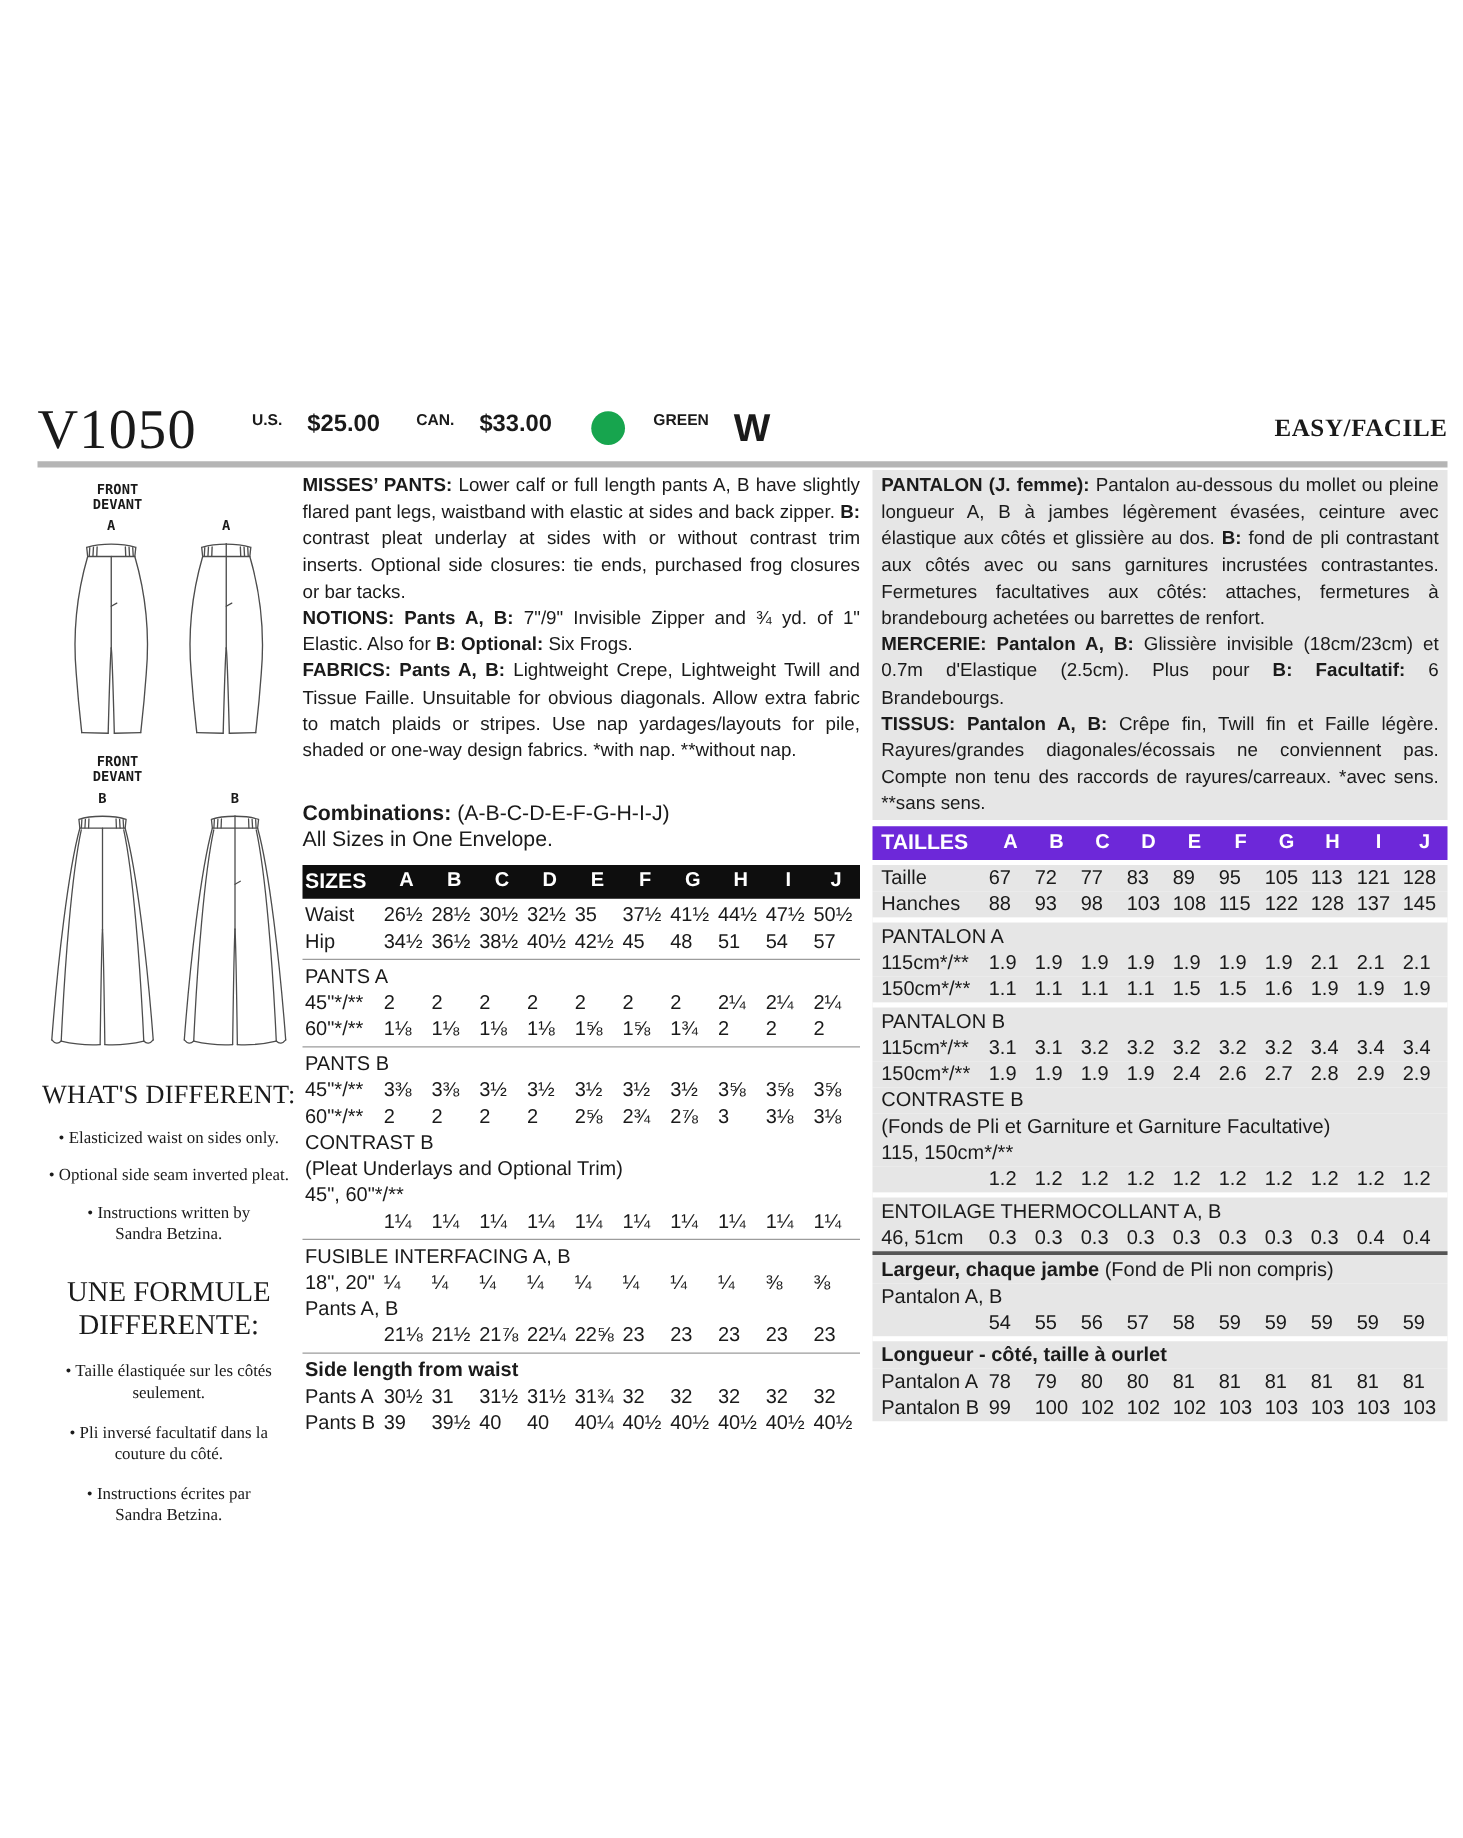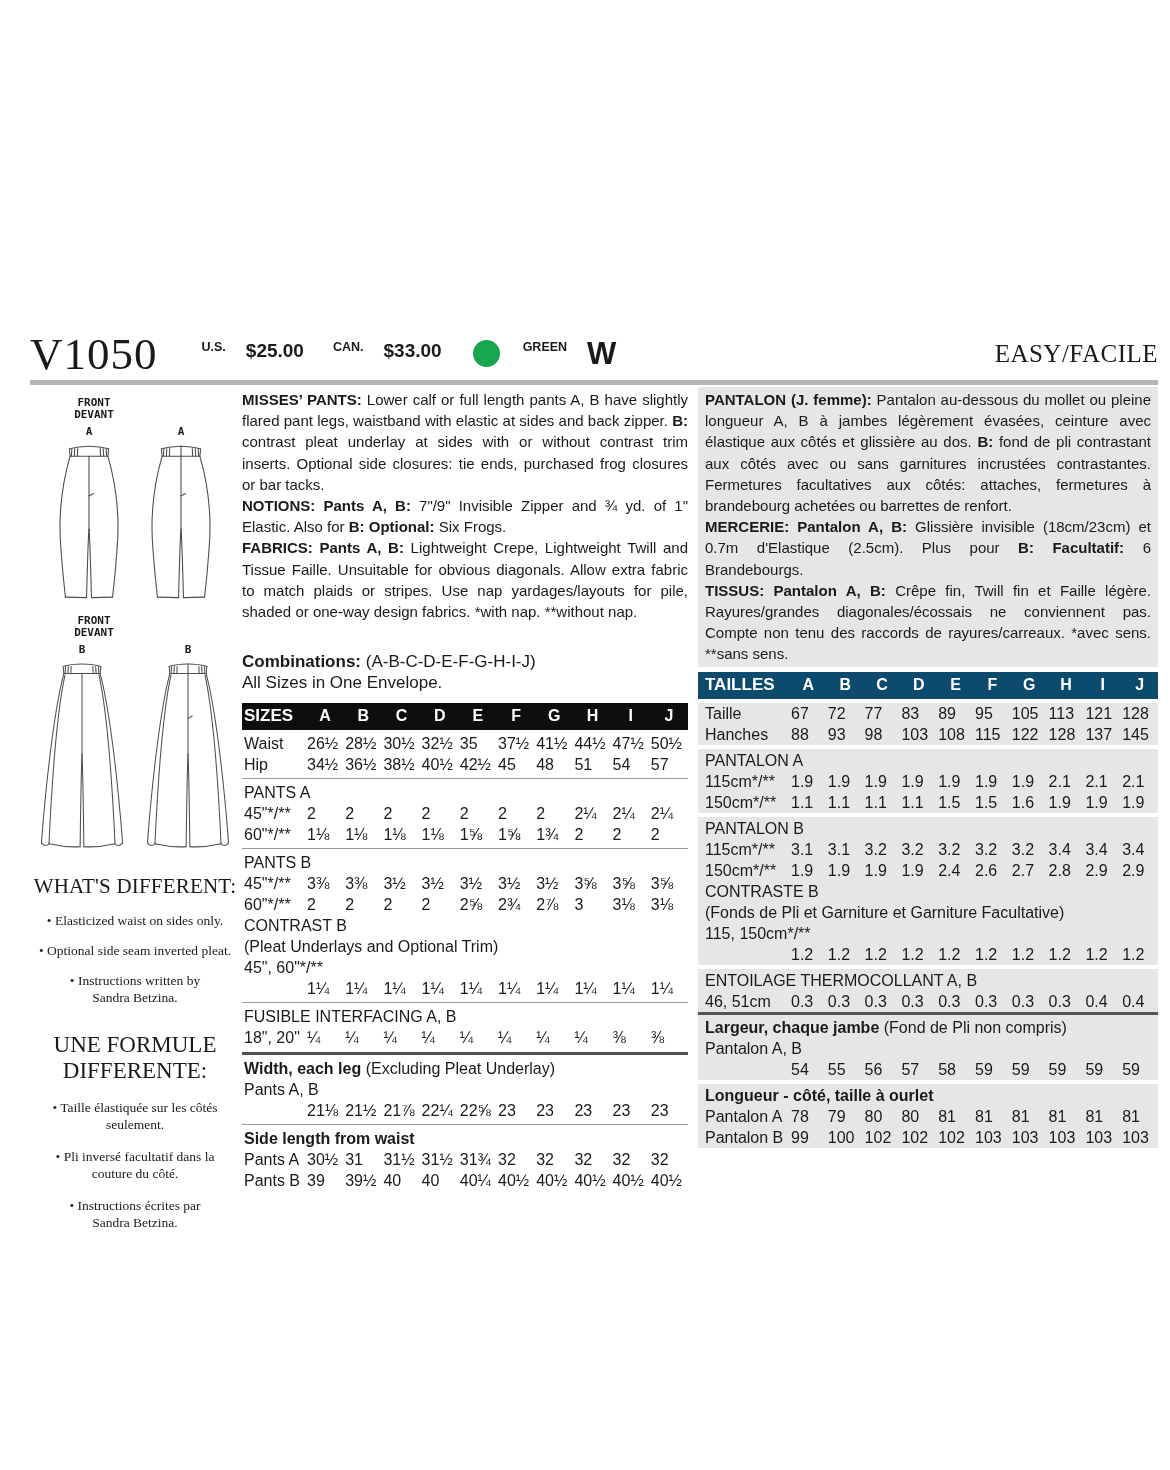--- a/index.html
+++ b/index.html
@@ -1,28 +1,28 @@
 <!DOCTYPE html>
 <html><head>
 <meta charset="utf-8">
 <style>
   html,body{margin:0;padding:0;background:#fff;}
   .sheet{position:relative;width:1170px;height:1470px;background:#fff;color:#1a1a1a;
          font-family:"Liberation Sans",sans-serif;overflow:hidden;}
-  .content{position:absolute;top:332px;left:30px;width:1128px;}
+  .content{position:absolute;top:321px;left:30px;width:1128px;}
 
   
   .masthead{display:flex;align-items:center;height:44px;}
   .pattern-number{font-family:"Liberation Serif",serif;font-size:45px;font-weight:400;letter-spacing:1px;line-height:44px;}
   .price-block{display:flex;margin-left:44px;gap:15px;}
   .sm-cap{font-size:12.5px;font-weight:700;margin-right:5px;}
   .price{font-size:19px;font-weight:700;margin-right:14px;}
   .green-dot{width:27px;height:27px;border-radius:50%;background:#17a54e;margin:0 8px 0 2px;}
   .w-mark{font-size:31px;font-weight:700;line-height:28px;}
-  .difficulty{margin-left:auto;font-family:"Liberation Serif",serif;font-size:25px;font-weight:400;letter-spacing:0.5px;}
+  .difficulty{margin-left:auto;font-family:"Liberation Serif",serif;font-size:20px;font-weight:700;letter-spacing:0.5px;}
   .rule{height:5px;background:#b5b5b5;margin-top:4px;margin-bottom:2px;}
 
   
   .columns{display:flex;align-items:flex-start;}
   .col-sidebar{width:210px;flex:0 0 210px;}
   .col-english{width:458px;flex:0 0 458px;padding:2px 10px 0 2px;box-sizing:border-box;}
   .col-french{width:460px;flex:0 0 460px;}
 
   
   .figure{margin-top:10px;}
@@ -63,21 +63,21 @@
   .trow.head .tlabel{font-size:17px;}
   .trow.head .tcell{text-align:center;padding-left:0;}
   .tlabel{padding-left:2px;white-space:nowrap;}
   .tcell{padding-left:1px;white-space:nowrap;}
   .tfull{grid-column:1/-1;padding-left:2px;}
   .tbl-en .sep-thin{border-top:1px solid #9c9c9c;padding-top:3px;margin-top:3px;}
   .tbl-en .sep-thick{border-top:3px solid #4e4e4e;padding-top:3px;margin-top:4px;}
   .tbl-fr .trow{background:#e6e6e6;}
   .tbl-fr .tlabel{padding-left:7px;}
   .tbl-fr .tfull{padding-left:7px;}
-  .tbl-fr .trow.head{background:#0c4a6e;margin-bottom:4px;}
+  .tbl-fr .trow.head{background:#6d28d9;margin-bottom:4px;}
   .tbl-fr .sep-thin{border-top:4px solid #fff;padding-top:1px;}
   .tbl-fr .sep-thick{border-top:3px solid #555;padding-top:2px;}
 </style>
 </head>
 <body>
 
 <div class="sheet">
   <div class="content">
 
     <div class="masthead">
@@ -347,23 +347,20 @@
               <div class="tcell">¼</div>
               <div class="tcell">¼</div>
               <div class="tcell">¼</div>
               <div class="tcell">¼</div>
               <div class="tcell">¼</div>
               <div class="tcell">¼</div>
               <div class="tcell">¼</div>
               <div class="tcell">⅜</div>
               <div class="tcell">⅜</div>
             </div>
-            <div class="trow section sep-thick">
-              <div class="tfull"><b>Width, each leg</b> (Excluding Pleat Underlay)</div>
-            </div>
             <div class="trow note">
               <div class="tfull">Pants A, B</div>
             </div>
             <div class="trow values">
               <div class="tlabel"></div>
               <div class="tcell">21⅛</div>
               <div class="tcell">21½</div>
               <div class="tcell">21⅞</div>
               <div class="tcell">22¼</div>
               <div class="tcell">22⅝</div>

